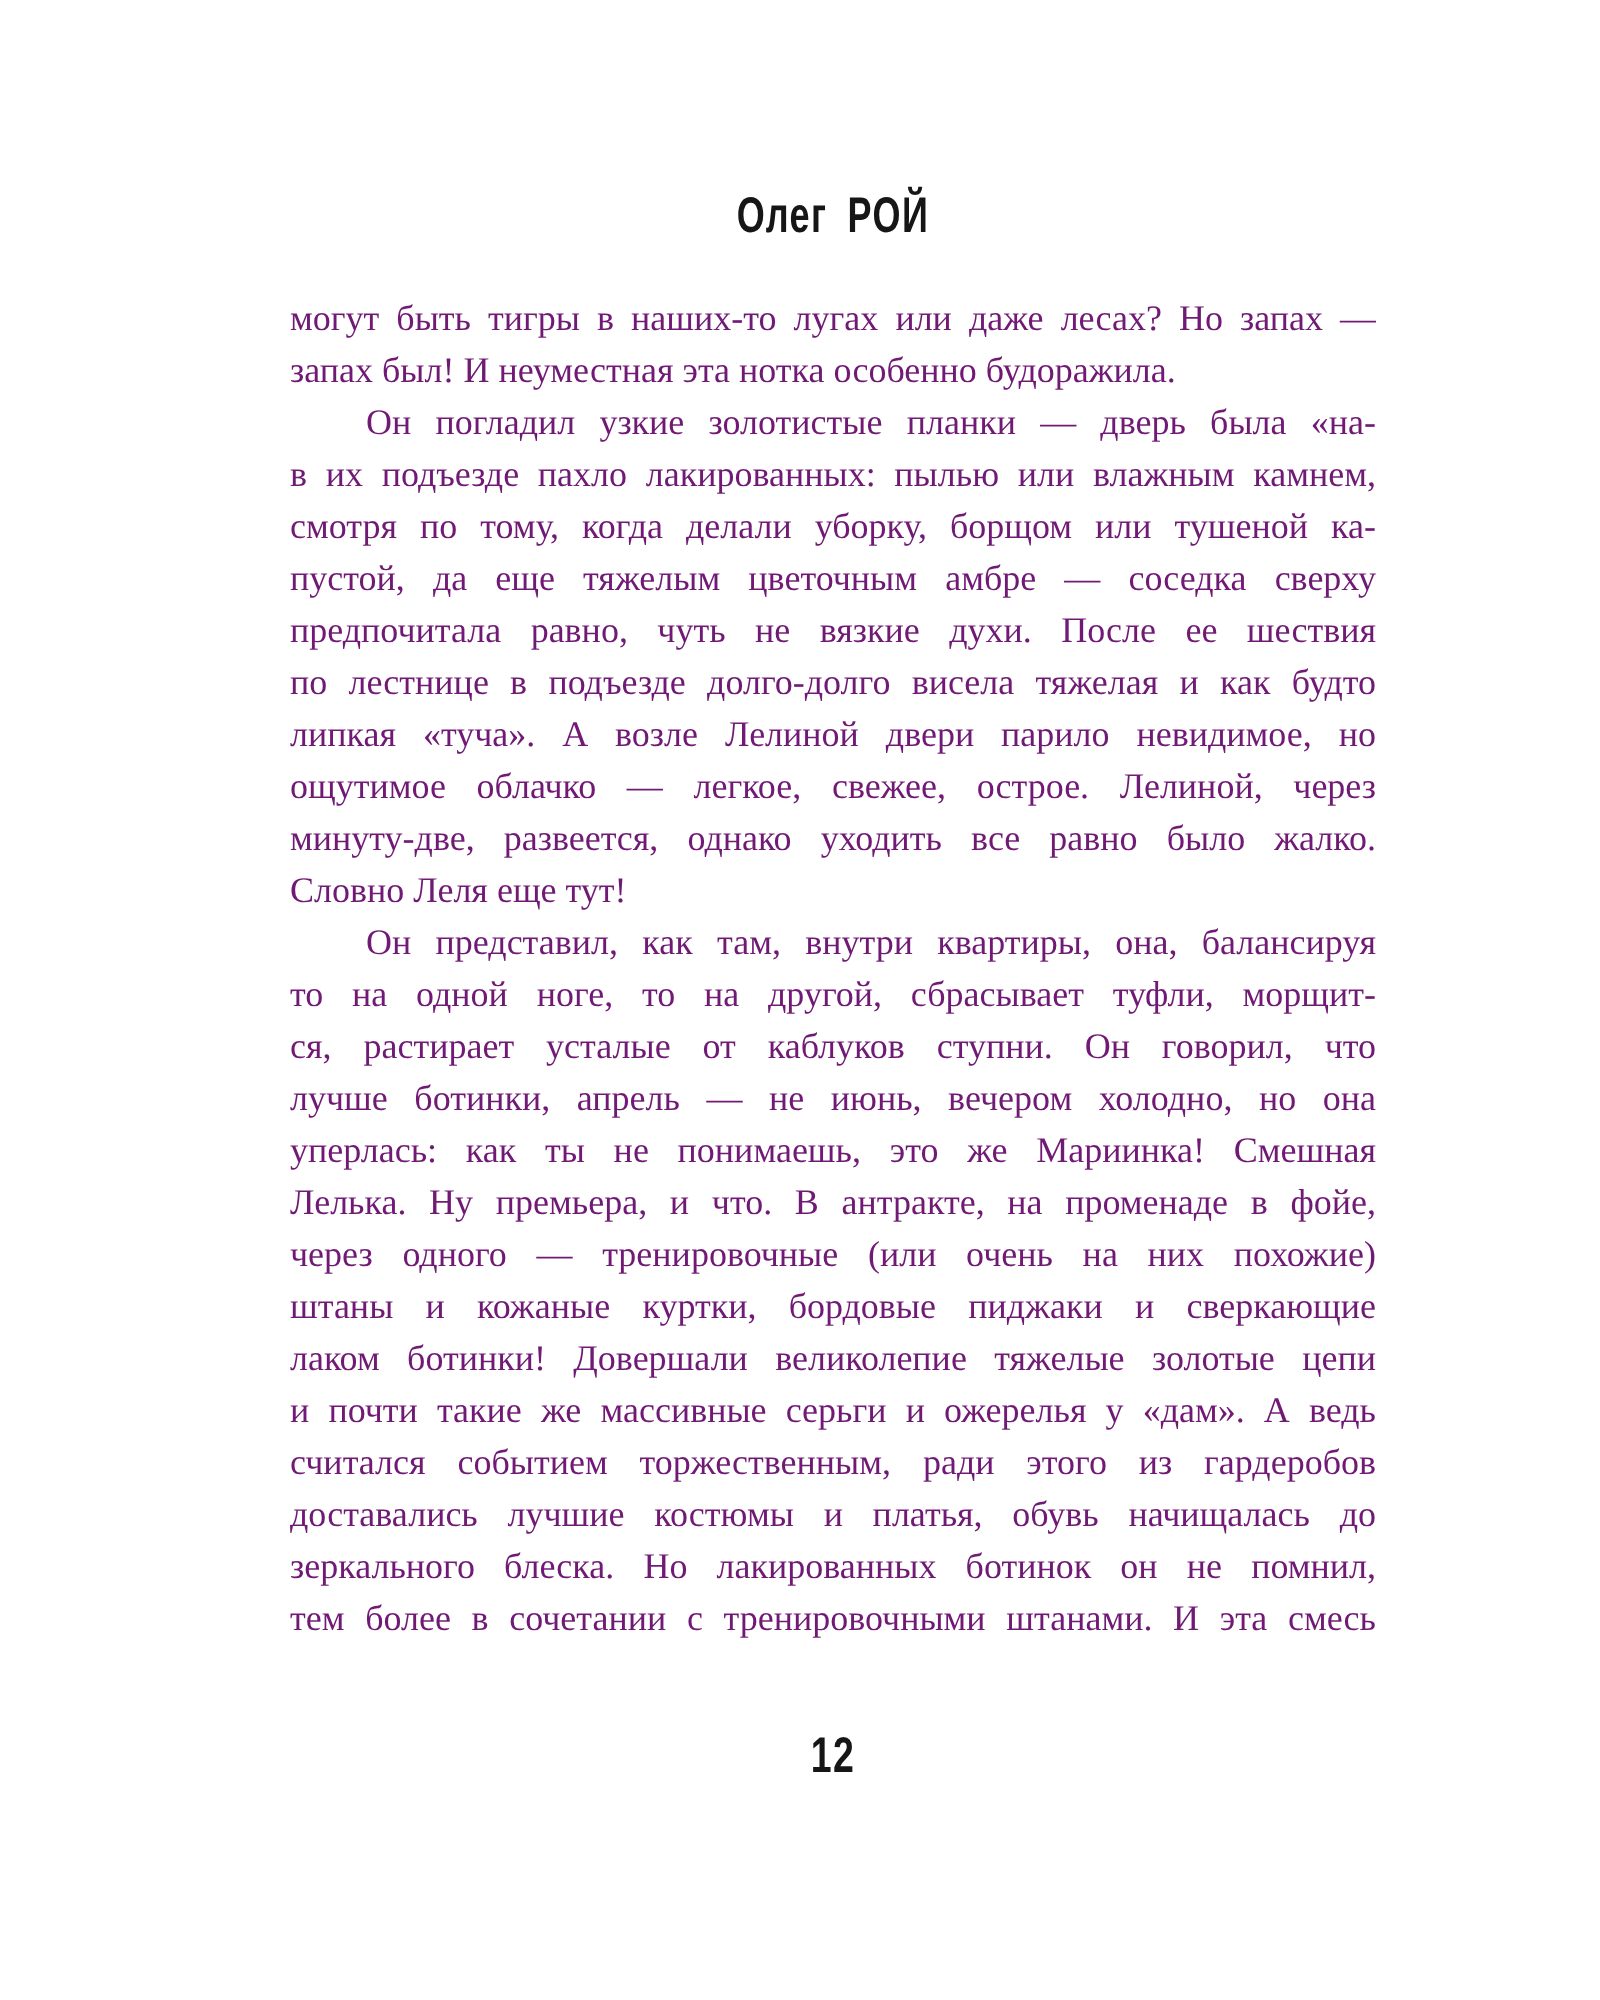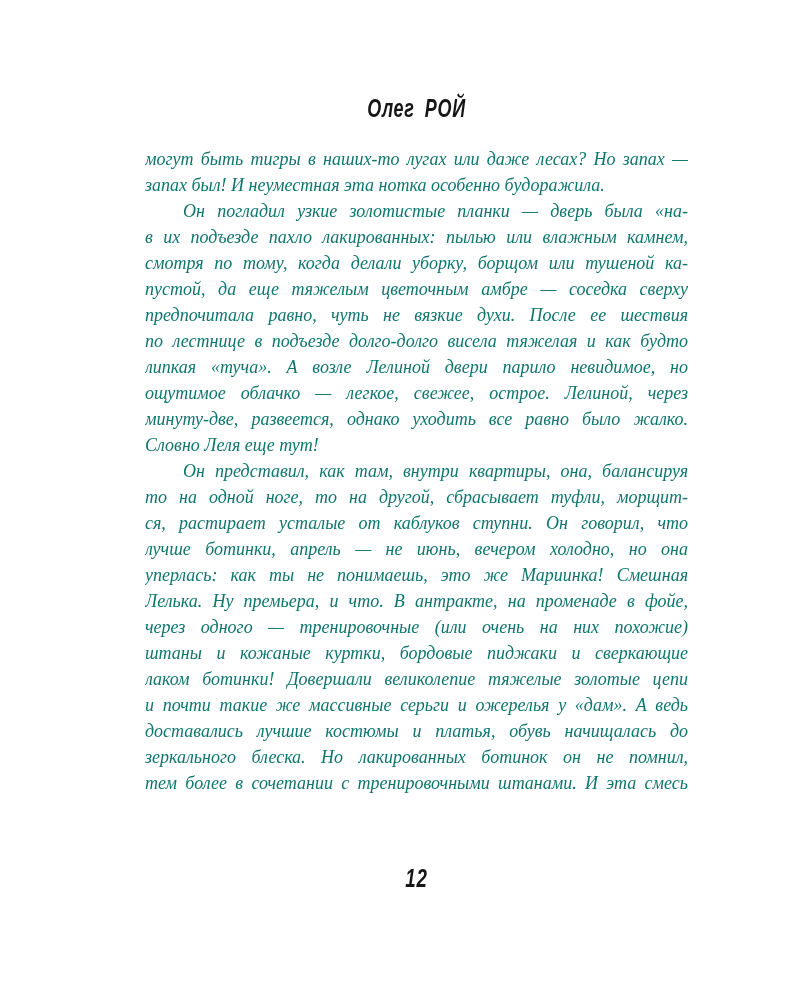--- a/index.html
+++ b/index.html
@@ -6,21 +6,20 @@
     margin: 0;
     padding: 0;
     background: #ffffff;
   }
   .page {
     position: relative;
     width: 800px;
     height: 1000px;
     background: #ffffff;
     overflow: hidden;
-    font-style: italic;
   }
   .running-head {
     position: absolute;
     top: 94px;
     left: 145px;
     width: 543px;
     text-align: center;
     font-family: "Liberation Sans", "DejaVu Sans", sans-serif;
     font-weight: 700;
     font-size: 25px;
@@ -32,21 +31,21 @@
     white-space: nowrap;
   }
   .text-block {
     position: absolute;
     left: 145px;
     top: 146px;
     width: 543px;
     font-family: "Liberation Serif", "DejaVu Serif", serif;
     font-size: 18px;
     line-height: 26px;
-    color: #0f766e;
+    color: #701a75;
   }
   .line {
     height: 26px;
     overflow: hidden;
     text-align: justify;
   }
   .line.j {
     text-align-last: justify;
   }
   .line.indent {
@@ -89,19 +88,20 @@
       <div class="line j indent">Он представил, как там, внутри квартиры, она, балансируя</div>
       <div class="line j">то на одной ноге, то на другой, сбрасывает туфли, морщит-</div>
       <div class="line j">ся, растирает усталые от каблуков ступни. Он говорил, что</div>
       <div class="line j">лучше ботинки, апрель — не июнь, вечером холодно, но она</div>
       <div class="line j">уперлась: как ты не понимаешь, это же Мариинка! Смешная</div>
       <div class="line j">Лелька. Ну премьера, и что. В антракте, на променаде в фойе,</div>
       <div class="line j">через одного — тренировочные (или очень на них похожие)</div>
       <div class="line j">штаны и кожаные куртки, бордовые пиджаки и сверкающие</div>
       <div class="line j">лаком ботинки! Довершали великолепие тяжелые золотые цепи</div>
       <div class="line j">и почти такие же массивные серьги и ожерелья у «дам». А ведь</div>
+      <div class="line j">считался событием торжественным, ради этого из гардеробов</div>
       <div class="line j">доставались лучшие костюмы и платья, обувь начищалась до</div>
       <div class="line j">зеркального блеска. Но лакированных ботинок он не помнил,</div>
       <div class="line j">тем более в сочетании с тренировочными штанами. И эта смесь</div>
     </div>
 
   <div class="folio">12</div>
 </div>
 
 </body></html>

